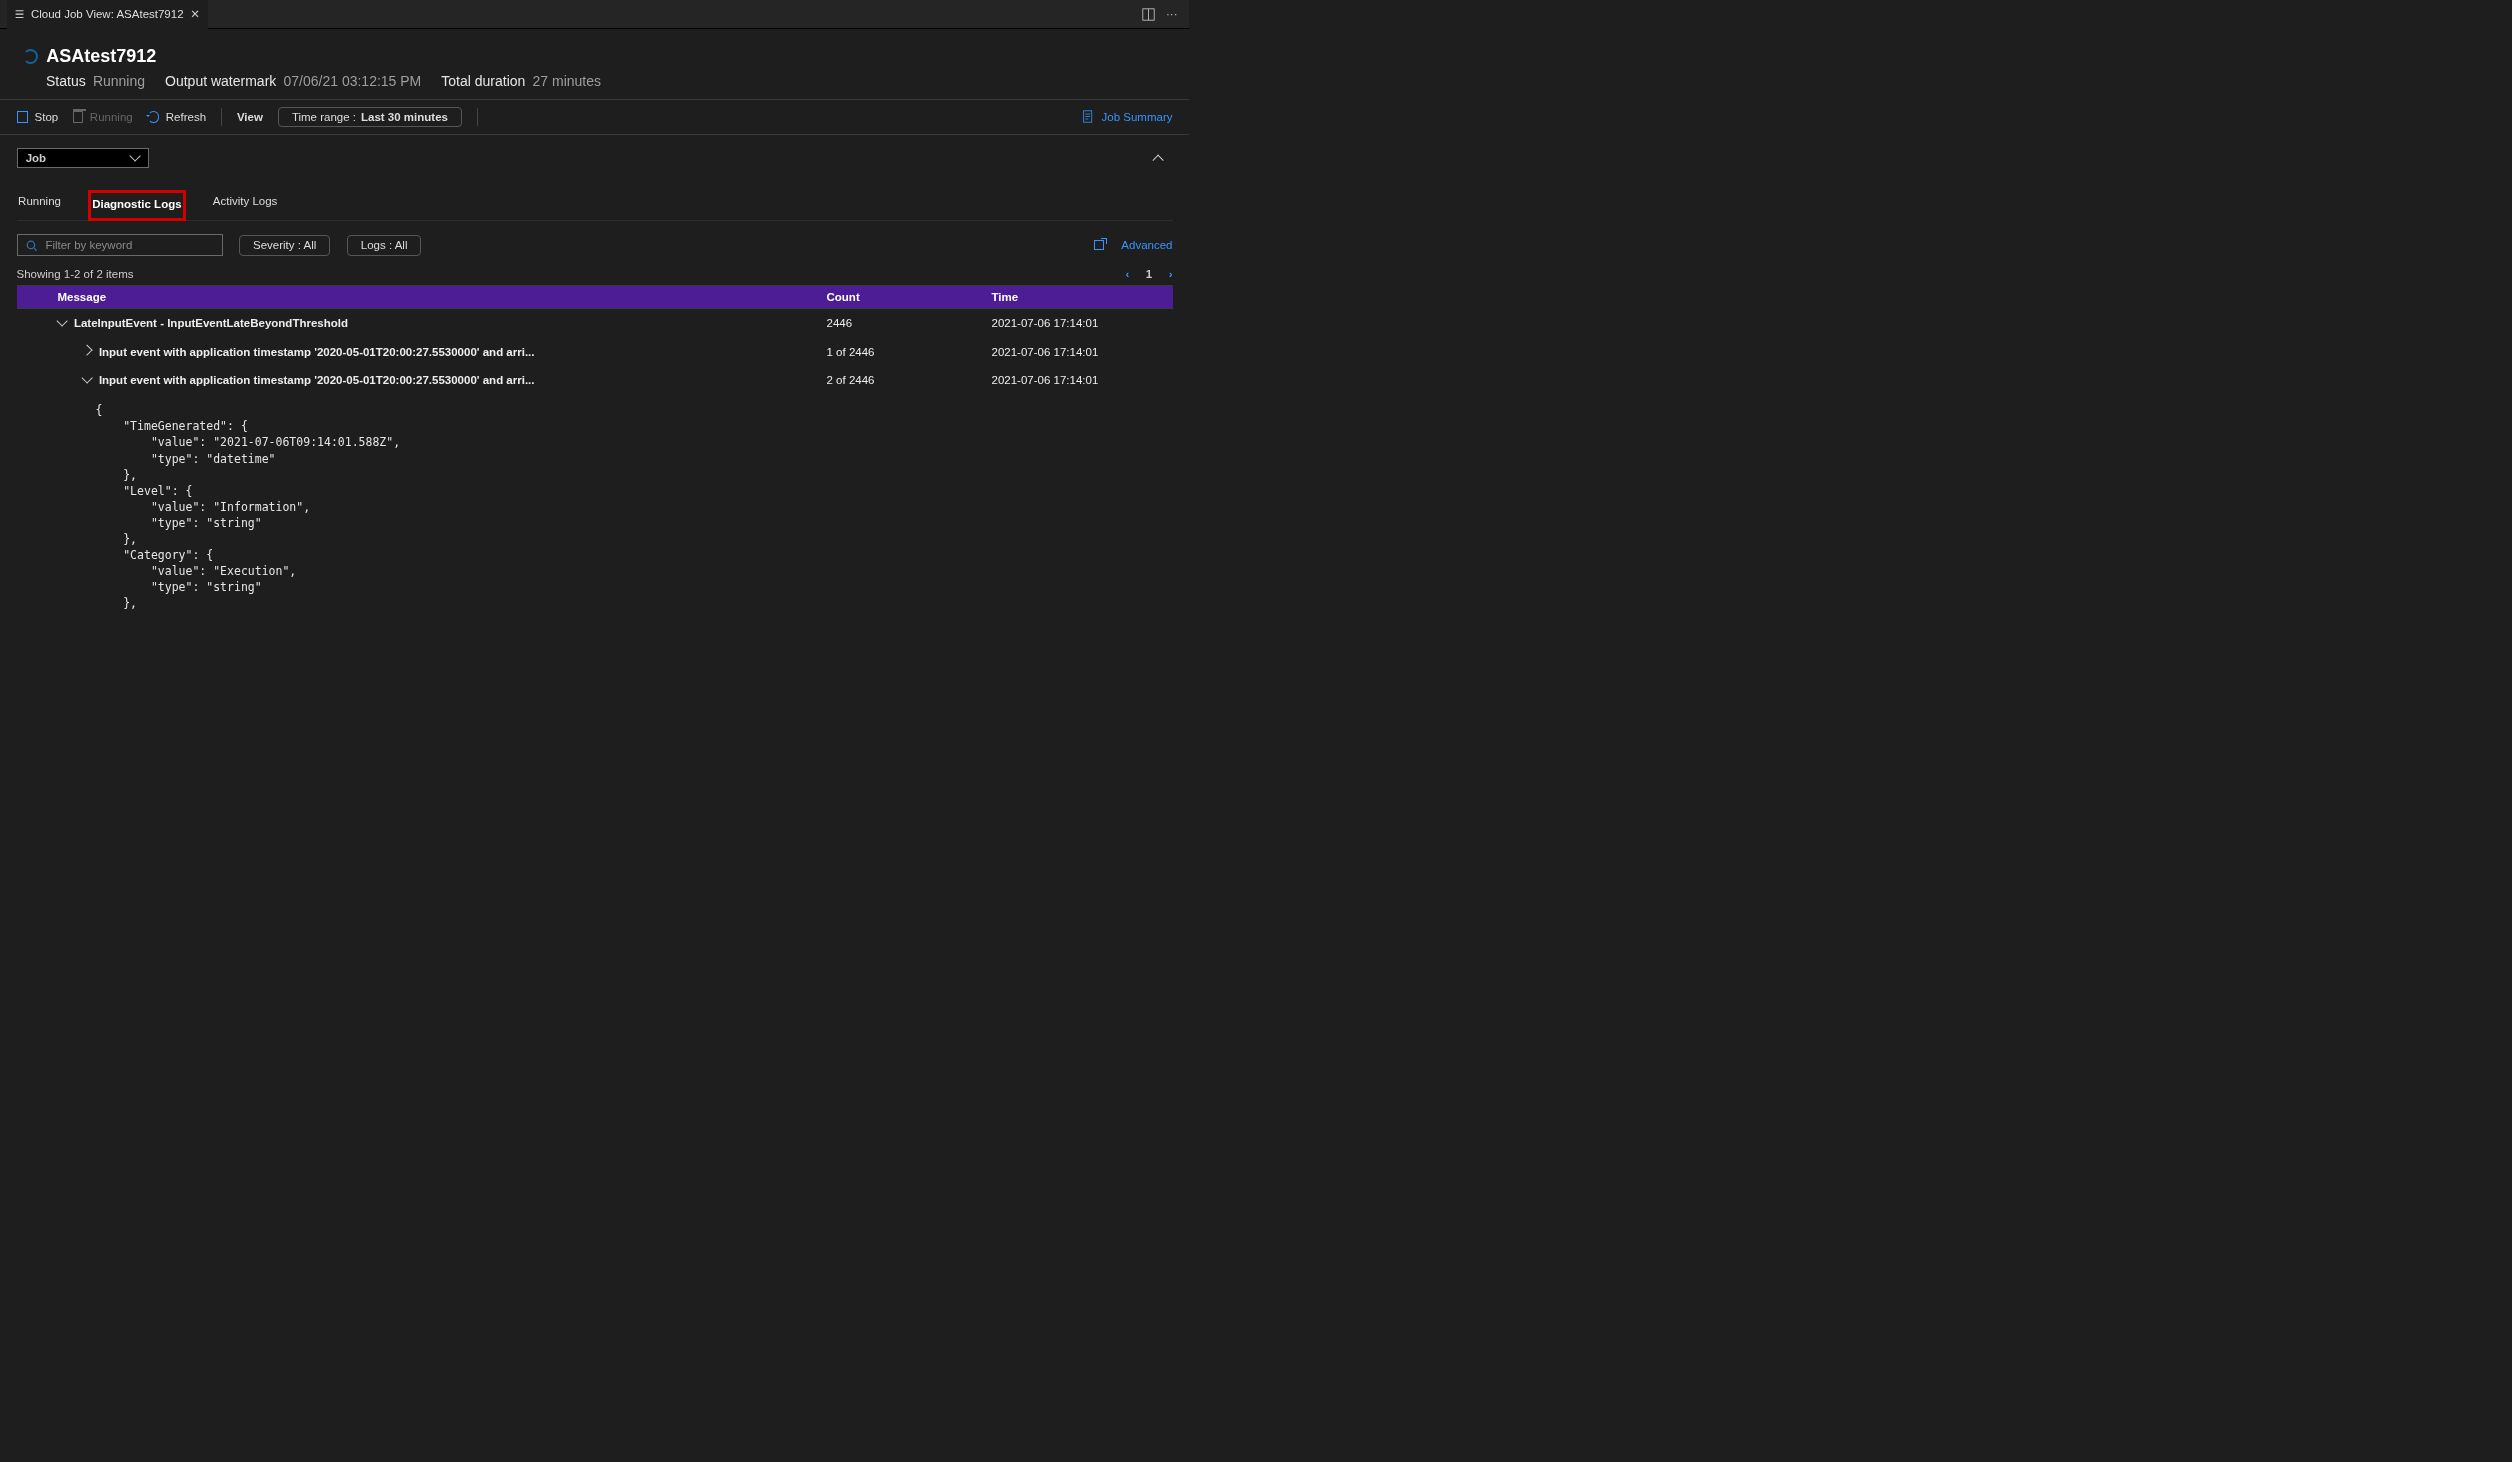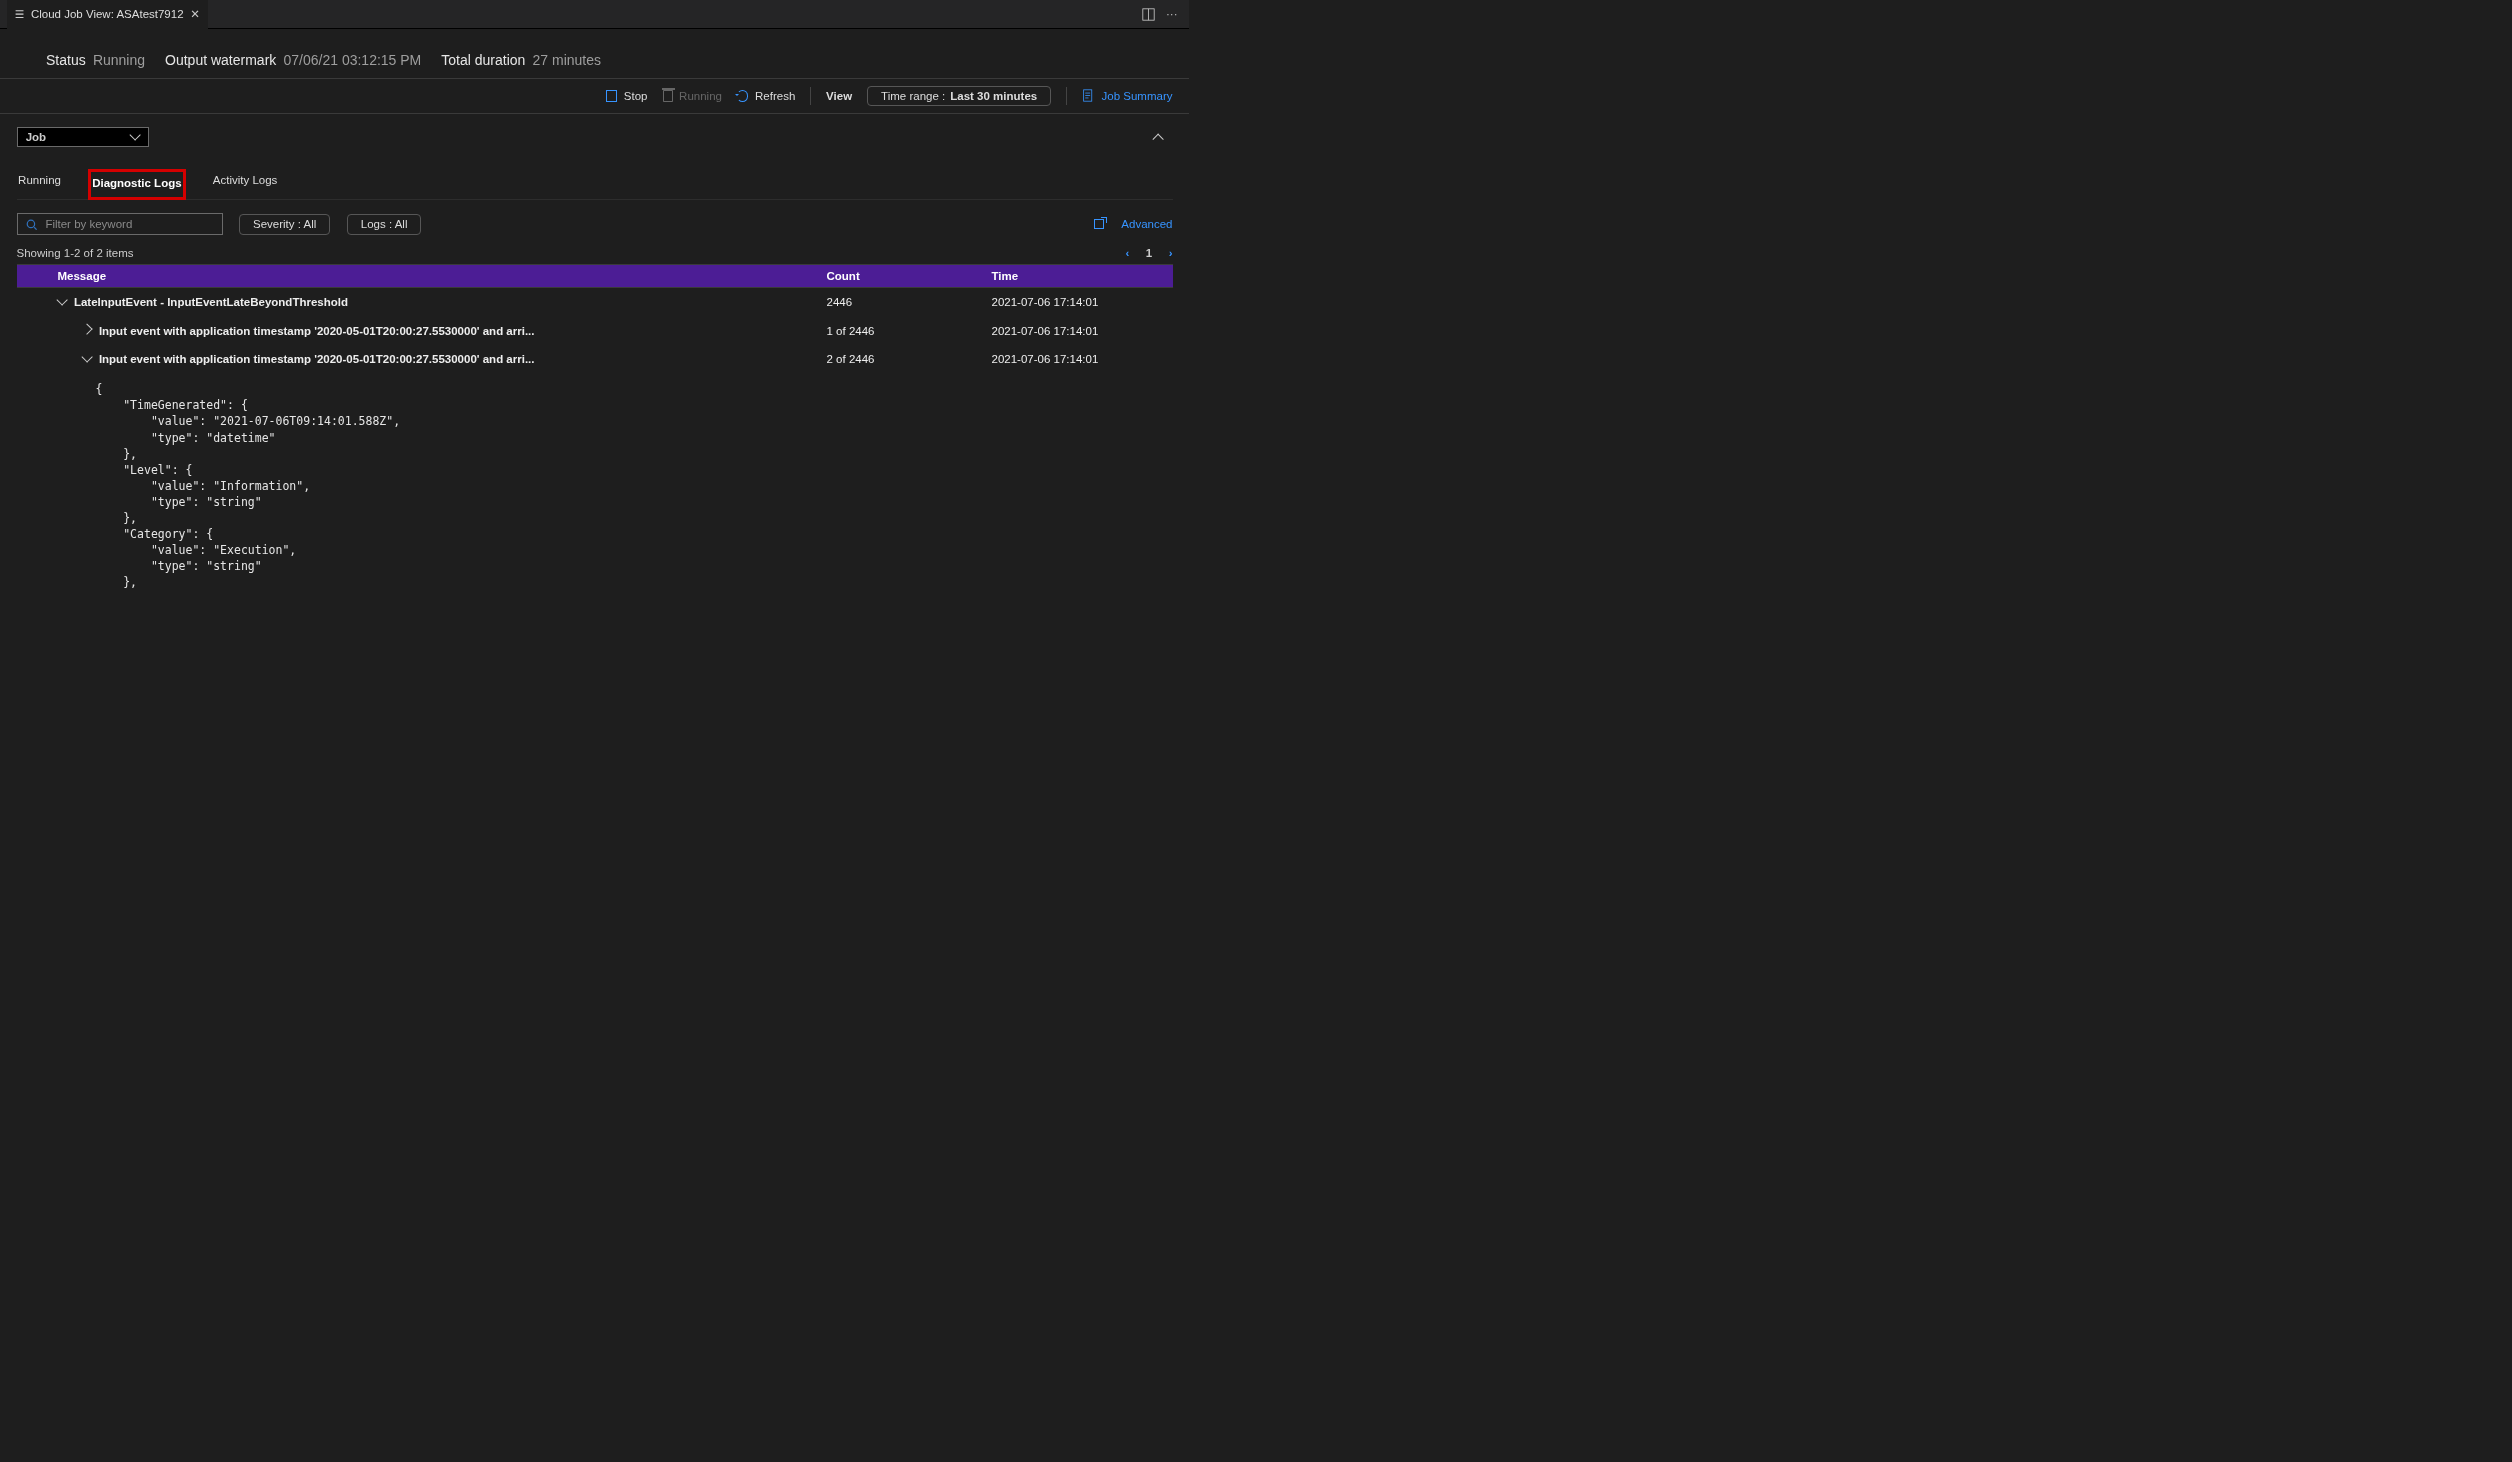--- a/index.html
+++ b/index.html
@@ -58,21 +58,21 @@
   .status-row .label { color: #e6e6e6; font-weight: 500; margin-right: 3.3px; }
   .status-row .val { color: #9e9e9e; }
 
   
   .toolbar {
     border-top: 0.8px solid #3a3a3a;
     border-bottom: 0.8px solid #3a3a3a;
     display: flex; align-items: center;
     padding: 6.6px 16.5px;
     gap: 15px;
-    justify-content: flex-end;
+    justify-content: space-between;
   }
   .toolbar-left { display: flex; align-items: center; gap: 15px; }
   .tbtn { display: flex; align-items: center; gap: 6.6px; color: #ddd; cursor: pointer; }
   .tbtn.disabled { color: #666; }
   .vsep { width: 0.8px; height: 18px; background: #444; }
   .pill {
     border: 0.8px solid #565656;
     border-radius: 4px;
     padding: 3.3px 13px;
     color: #ddd;
@@ -162,20 +162,24 @@
   <div class="tabbar-right">
     <svg width="13" height="13" viewBox="0 0 16 16">
         <rect x="1" y="1" width="14" height="14" fill="none" stroke="#ccc"></rect>
         <line x1="8" y1="1" x2="8" y2="15" stroke="#ccc"></line>
       </svg>
     <span class="icon-btn">···</span>
   </div>
 </div>
 
 <div class="header">
+  <div class="title-row">
+    <span class="spinner-icon"></span>
+    <span class="job-title">ASAtest7912</span>
+  </div>
   <div class="status-row">
     <span>
       <span class="label">Status</span>
       <span class="val">Running</span>
     </span>
     <span>
       <span class="label">Output watermark</span>
       <span class="val">07/06/21 03:12:15 PM</span>
     </span>
     <span>

